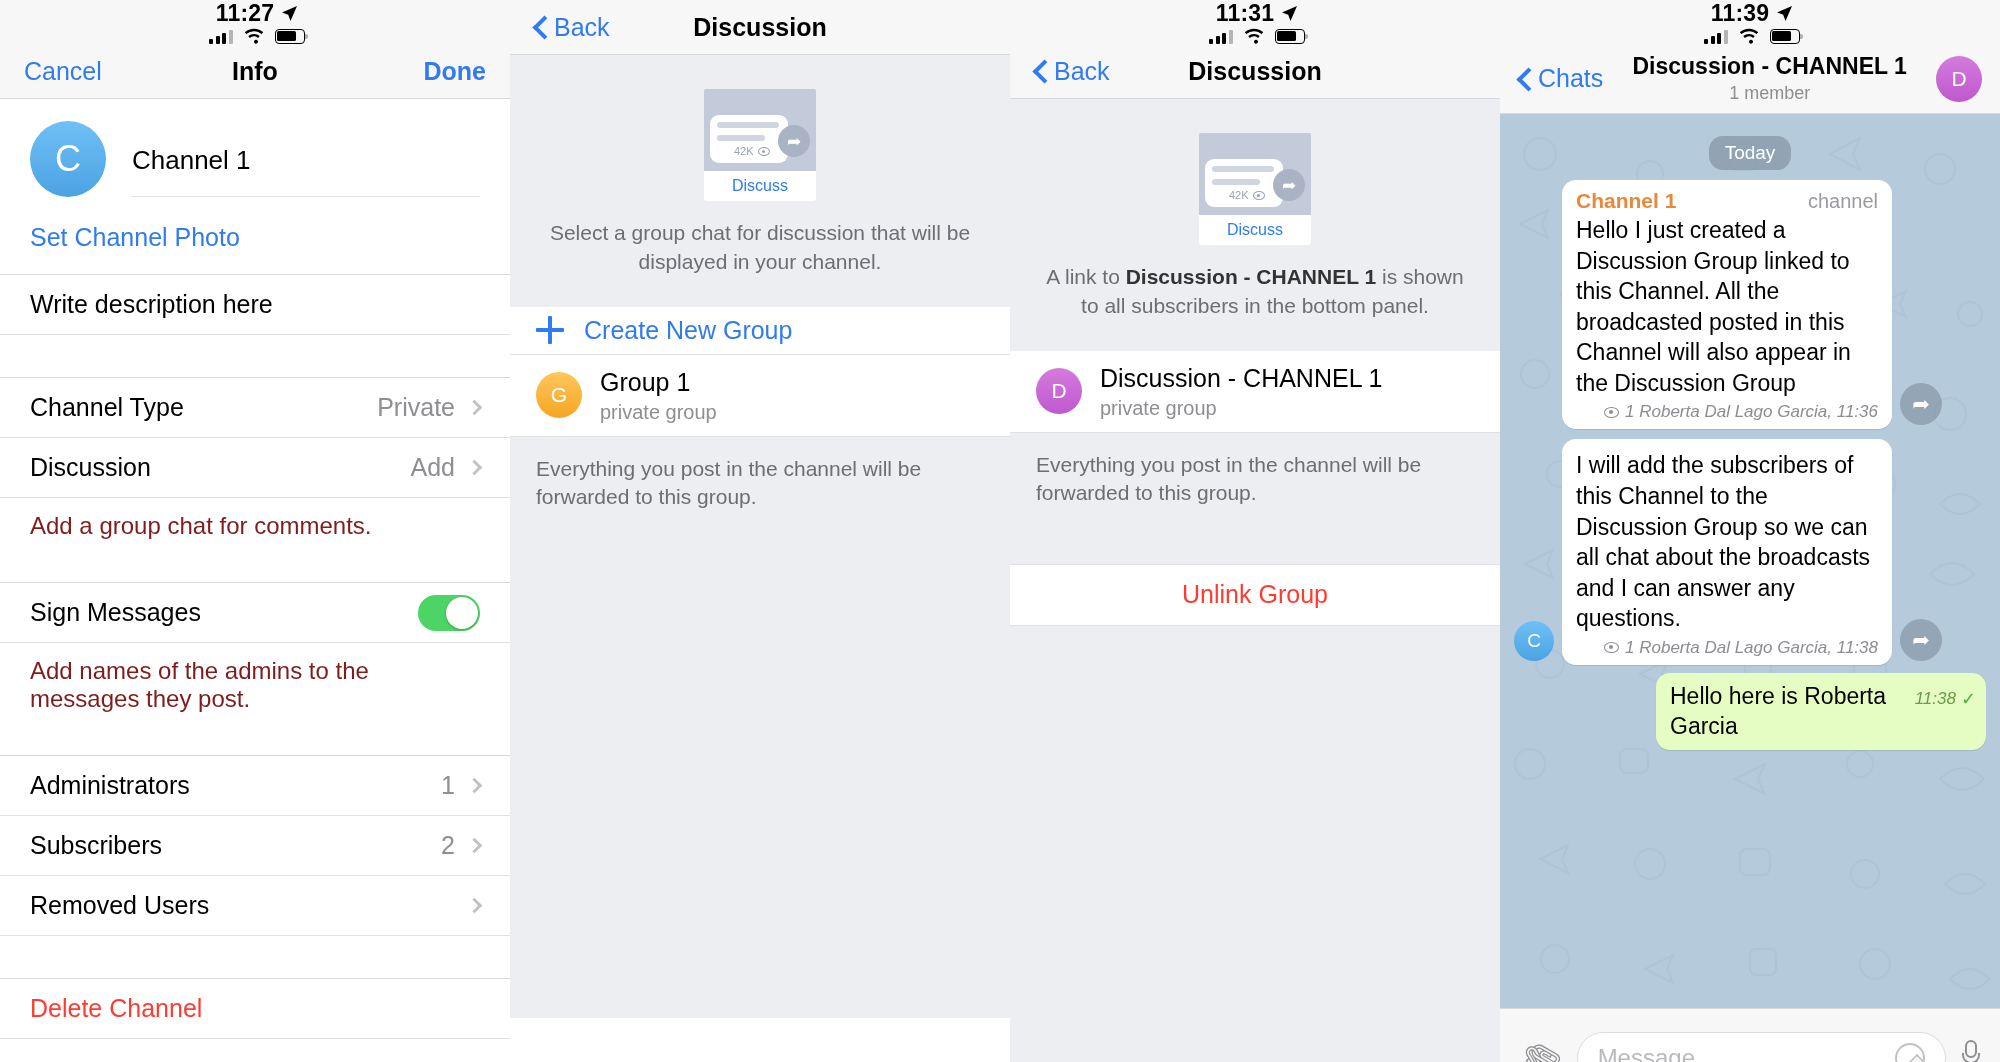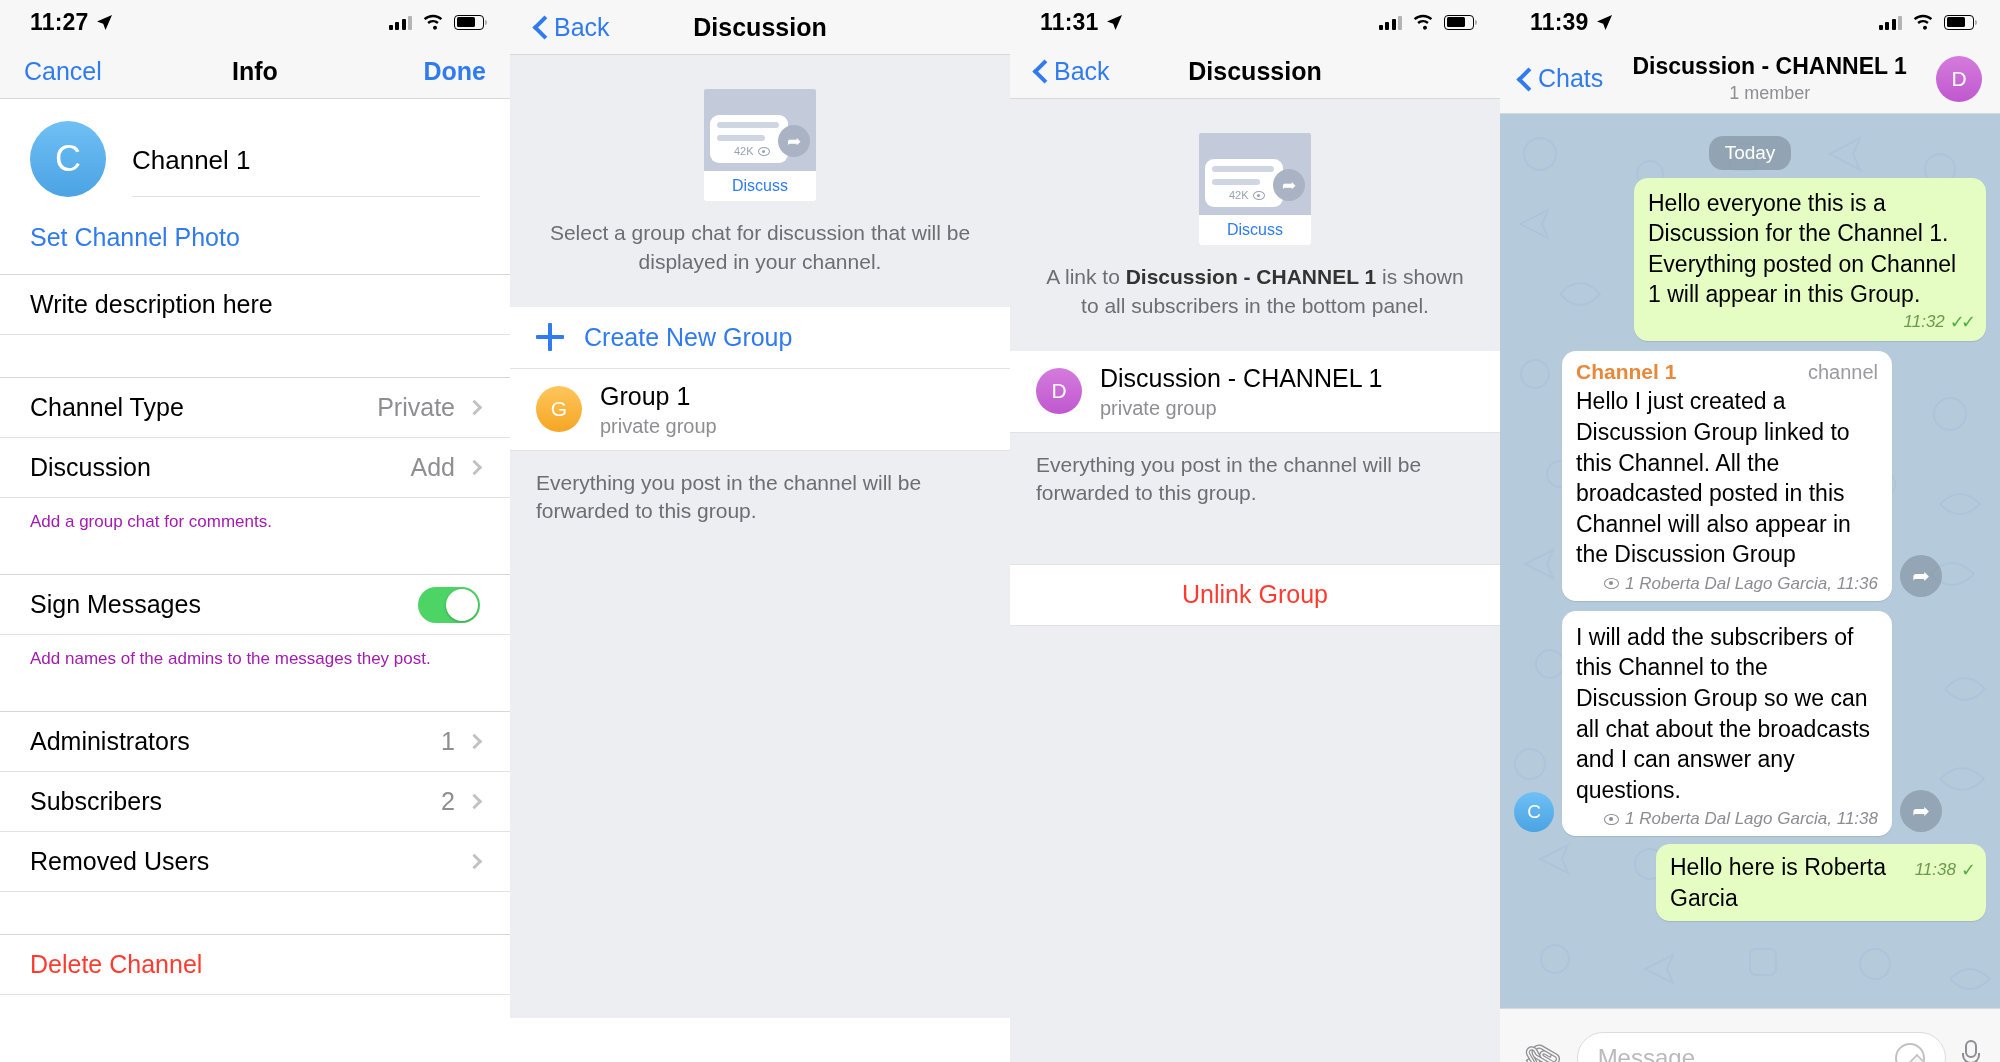--- a/index.html
+++ b/index.html
@@ -14,20 +14,21 @@
   .p1 { width: 510px; }
   .p2 { width: 500px; }
   .p3 { width: 490px; }
   .p4 { width: 500px; }
 
   
   .statusbar {
     height: 44px; background: #f7f7f7;
     display: flex; align-items: center; justify-content: space-between;
     padding: 0 26px 0 30px;
+    flex-direction: column;
   }
   .sb-time {
     font-size: 23px; font-weight: bold; color: #000;
     letter-spacing: .2px; display: flex; align-items: center; gap: 7px;
   }
   .sb-right { display: flex; align-items: center; gap: 10px; }
   .loc-arrow { display: inline-block; }
   .bars { display: flex; align-items: flex-end; gap: 2.5px; height: 15px; }
   .bars i { width: 4px; background: #000; border-radius: 1px; display: block; }
   .bars i:nth-child(1){ height: 5px; }
@@ -85,21 +86,21 @@
   .row {
     height: 60px; display: flex; align-items: center; justify-content: space-between;
     padding: 0 30px; border-bottom: 1px solid #e2e2e6; background:#fff;
   }
   .row-label { font-size: 25px; color: #000; }
   .row-right { display: flex; align-items: center; gap: 14px; }
   .row-value { font-size: 25px; color: #8e8e93; }
   .chev-right { width: 11px; height: 11px;
     border-top: 3px solid #c2c2c6; border-right: 3px solid #c2c2c6;
     transform: rotate(45deg); }
-  .hint { font-size: 17px; color: #a21caf; padding: 14px 30px 0 30px; }
+  .hint { font-size: 24px; color: #7f1d1d; padding: 14px 30px 0 30px; }
   .gap { height: 42px; }
   .toggle {
     width: 62px; height: 36px; border-radius: 18px; background: #4cd464;
     position: relative; flex: 0 0 auto;
   }
   .toggle .knob {
     position: absolute; right: 2px; top: 2px; width: 32px; height: 32px;
     border-radius: 50%; background: #fff; box-shadow: 0 1px 3px rgba(0,0,0,.25);
   }
   .danger { font-size: 25px; color: #ff3b30; }
@@ -139,21 +140,21 @@
   .art-foot {
     position: absolute; left: 0; right: 0; bottom: 0; height: 30px; background: #fff;
     display: flex; align-items: center; justify-content: center;
     font-size: 16px; color: #2f7bef;
   }
   .hero-text { font-size: 21px; line-height: 1.38; color: #6d6d72; }
   .hero-text b { color: #333; font-weight: bold; }
 
   .list-row {
     background: #fff; display: flex; align-items: center; gap: 20px;
-    padding: 0 26px; height: 62px; border-bottom: 1px solid #e2e2e6;
+    padding: 0 26px; height: 48px; border-bottom: 1px solid #e2e2e6;
   }
   .plus-icon { width: 28px; height: 28px; position: relative; flex:0 0 auto; }
   .plus-icon::before, .plus-icon::after {
     content:""; position:absolute; background:#2f7bef; border-radius:1px;
   }
   .plus-icon::before { left: 0; top: 12px; width: 28px; height: 4px; }
   .plus-icon::after  { top: 0; left: 12px; height: 28px; width: 4px; }
   .link-text { font-size: 25px; color: #2f7bef; }
   .grp-row {
     background:#fff; display:flex; align-items:center; gap:18px;
@@ -568,27 +569,20 @@
           <path d="M145 855 l28 -14 -6 14 6 14z"></path>
             <rect x="250" y="835" width="26" height="26" rx="6"></rect>
           <circle cx="375" cy="850" r="15"></circle>
             <path d="M450 865 q20 -20 40 0 q-20 20 -40 0"></path>
         </g>
       </svg>
 
       <div class="chat-scroll">
         <div class="center-pill">Today</div>
 
-        <div class="bubble-out">
-          <div class="txt">Hello everyone this is a Discussion for the Channel 1. Everything posted on Channel 1 will appear in this Group.</div>
-          <div class="meta-out">
-            <span>11:32</span>
-            <span class="ticks">✓✓</span>
-          </div>
-        </div>
 
         <div class="row-with-share">
           <div class="sm-av ghost"></div>
           <div class="bubble-in">
             <div class="fwd-head">
               <span class="fwd-name">Channel 1</span>
               <span class="fwd-tag">channel</span>
             </div>
             <div class="txt">Hello I just created a Discussion Group linked to this Channel. All the broadcasted posted in this Channel will also appear in the Discussion Group</div>
             <div class="meta-in">

